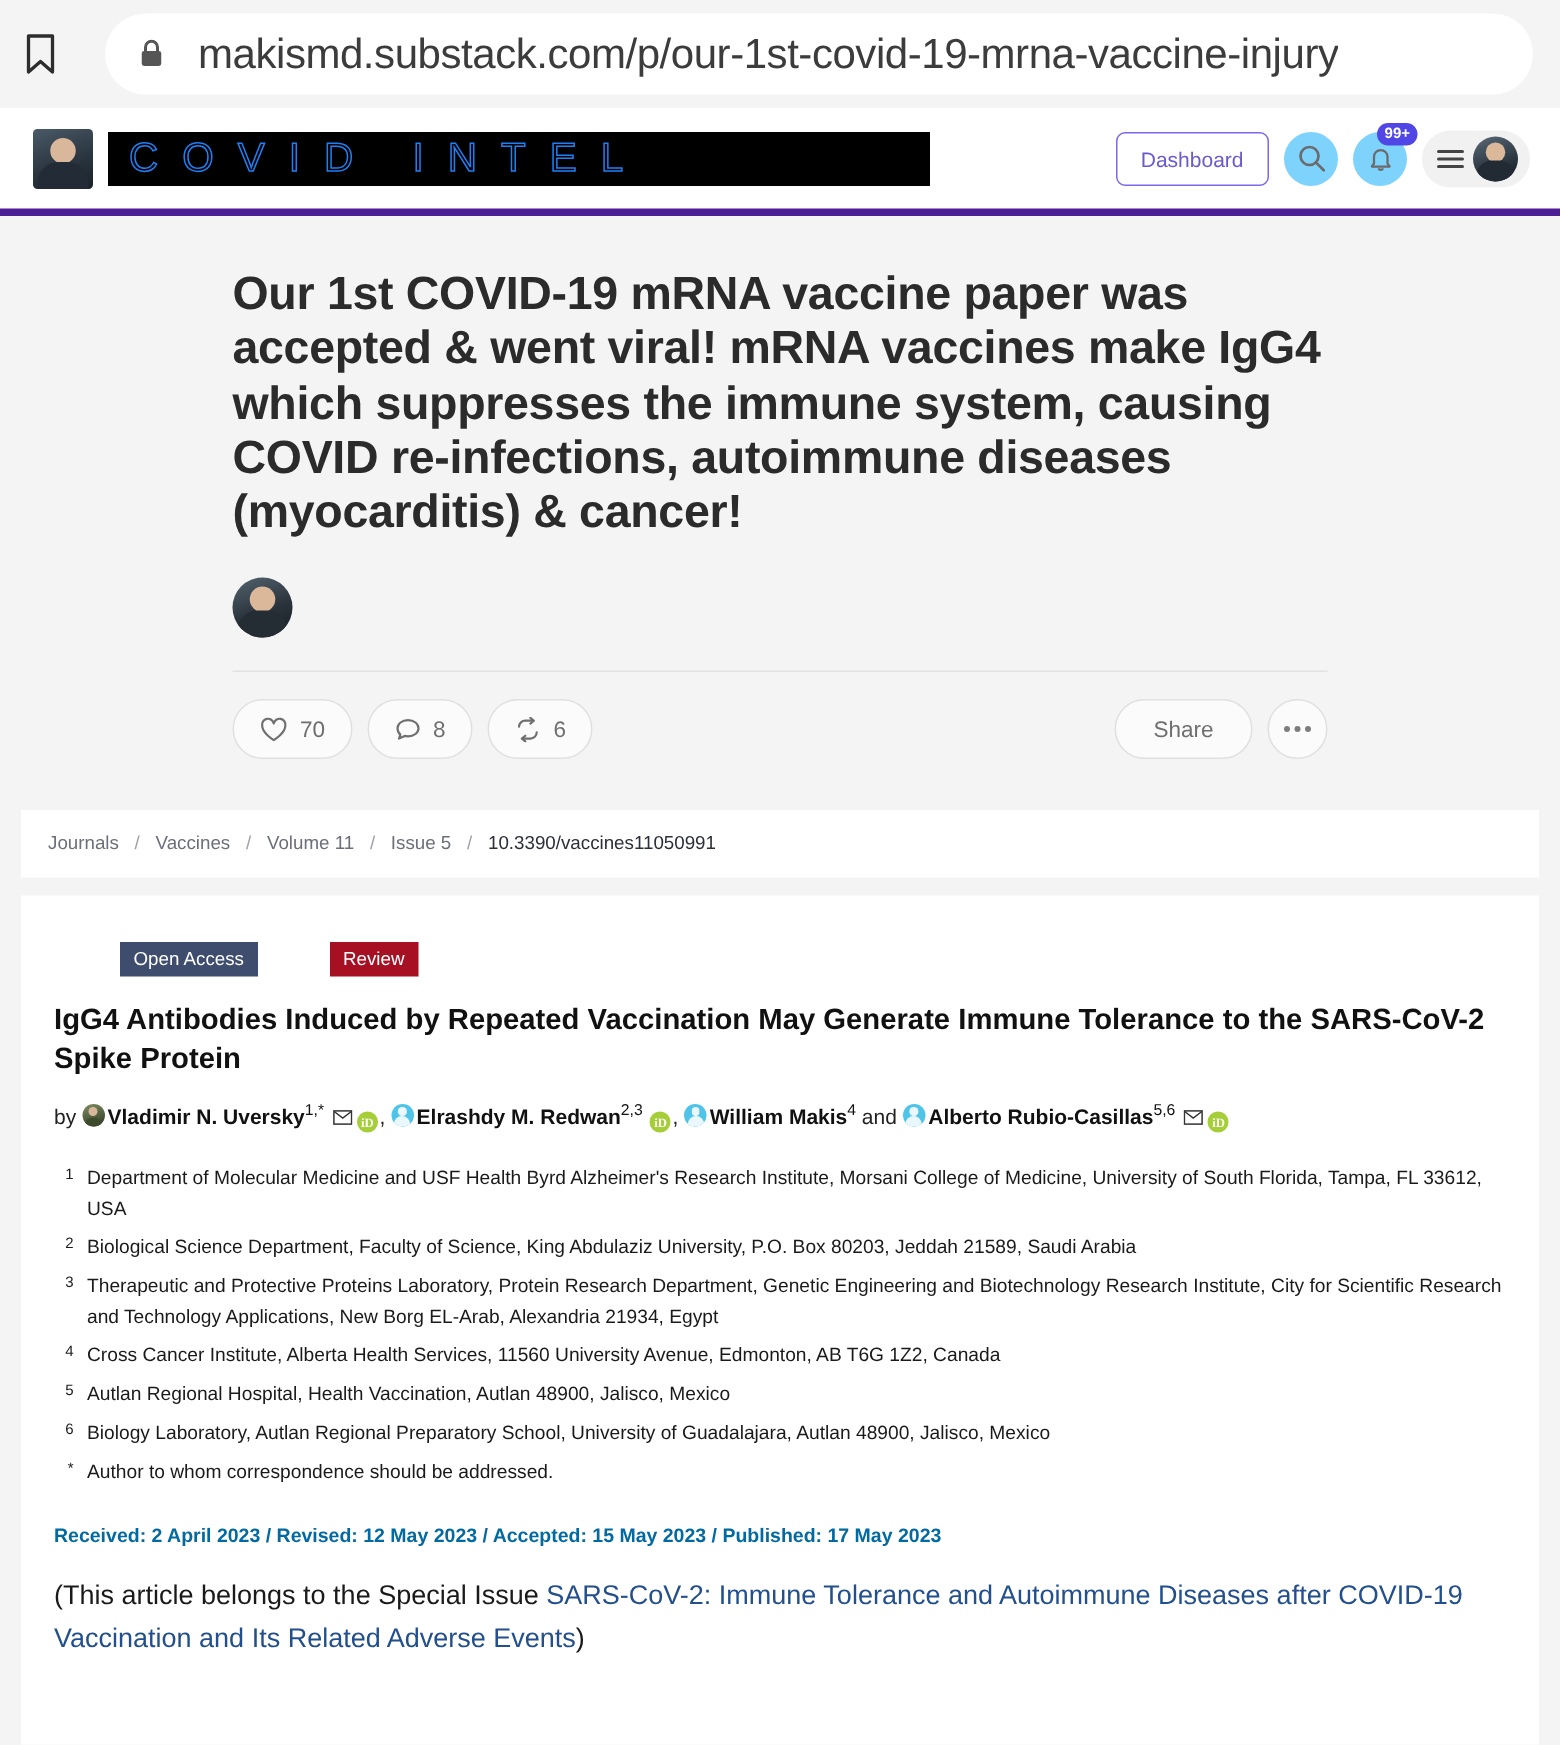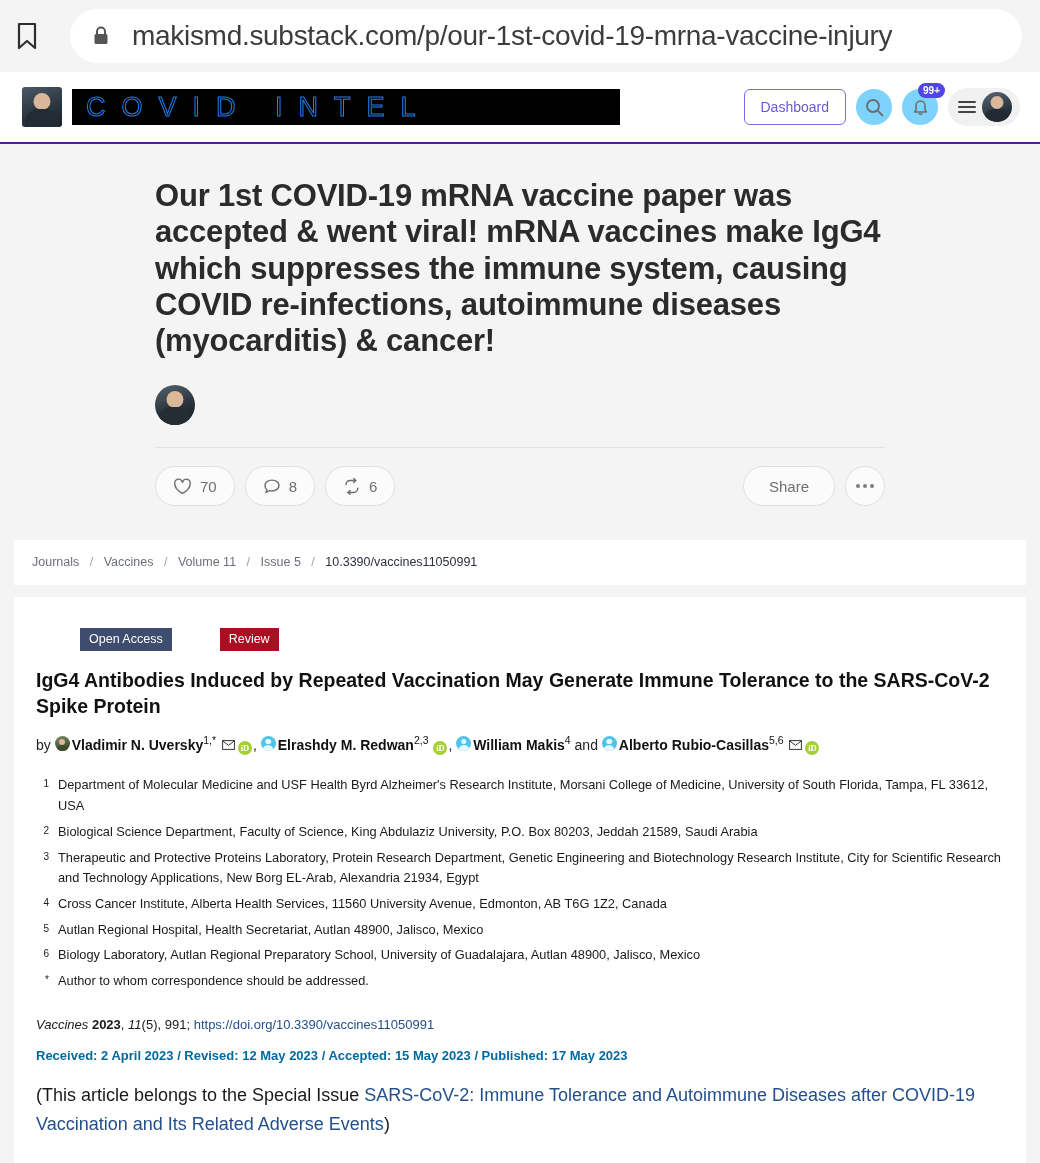--- a/index.html
+++ b/index.html
@@ -44,21 +44,21 @@
     overflow: hidden;
   }
 
   
   .sub-header {
     height: 72px;
     background: #ffffff;
     display: flex;
     align-items: center;
     padding: 0 20px 0 22px;
-    border-bottom: 2px solid #4c1d95;
+    border-bottom: 5px solid #4c1d95;
   }
   .pub-logo-wrap { display: flex; align-items: center; flex: 1 1 auto; min-width:0;}
   .pub-avatar {
     width: 40px; height: 40px; flex: 0 0 auto;
     background: linear-gradient(160deg,#4a5a68 0%,#2b3640 55%,#1a2128 100%);
     border-radius: 3px;
     position: relative; overflow: hidden;
   }
   .pub-avatar::before {
     content:""; position:absolute; left:50%; top:16%; transform:translateX(-50%);
@@ -422,38 +422,31 @@
     <div class="aff-item">
       <span class="aff-num">3</span>
       <span class="aff-text">Therapeutic and Protective Proteins Laboratory, Protein Research Department, Genetic Engineering and Biotechnology Research Institute, City for Scientific Research and Technology Applications, New Borg EL-Arab, Alexandria 21934, Egypt</span>
     </div>
     <div class="aff-item">
       <span class="aff-num">4</span>
       <span class="aff-text">Cross Cancer Institute, Alberta Health Services, 11560 University Avenue, Edmonton, AB T6G 1Z2, Canada</span>
     </div>
     <div class="aff-item">
       <span class="aff-num">5</span>
-      <span class="aff-text">Autlan Regional Hospital, Health Secretariat, Autlan 48900, Jalisco, Mexico</span>
+      <span class="aff-text">Autlan Regional Hospital, Health Vaccination, Autlan 48900, Jalisco, Mexico</span>
     </div>
     <div class="aff-item">
       <span class="aff-num">6</span>
       <span class="aff-text">Biology Laboratory, Autlan Regional Preparatory School, University of Guadalajara, Autlan 48900, Jalisco, Mexico</span>
     </div>
     <div class="aff-item">
       <span class="aff-num">*</span>
       <span class="aff-text">Author to whom correspondence should be addressed.</span>
     </div>
   </div>
 
   <div class="citation-block">
-    <div class="cite-line">
-      <em>Vaccines</em>
-      <b>2023</b><span>,</span>
-      <em>11</em><span>(5)</span><span>,</span>
-      <span>991</span><span>;</span>
-      <a class="link-blue" href="#">https://doi.org/10.3390/vaccines11050991</a>
-    </div>
     <div class="dates-line">Received: 2 April 2023 / Revised: 12 May 2023 / Accepted: 15 May 2023 / Published: 17 May 2023</div>
     <div class="special-issue">
       <span>(This article belongs to the Special Issue </span><a class="link-blue" href="#">SARS-CoV-2: Immune Tolerance and Autoimmune Diseases after COVID-19 Vaccination and Its Related Adverse Events</a><span>)</span>
     </div>
   </div>
 </div>
 
 </body></html>

